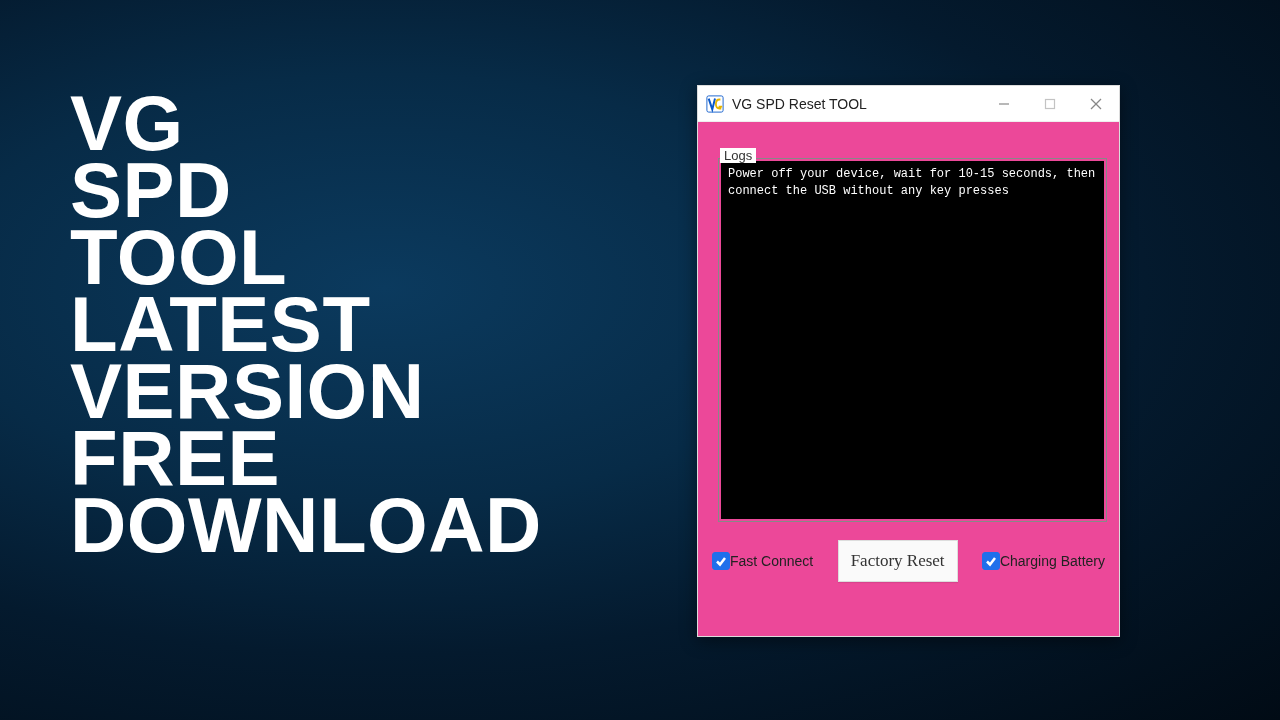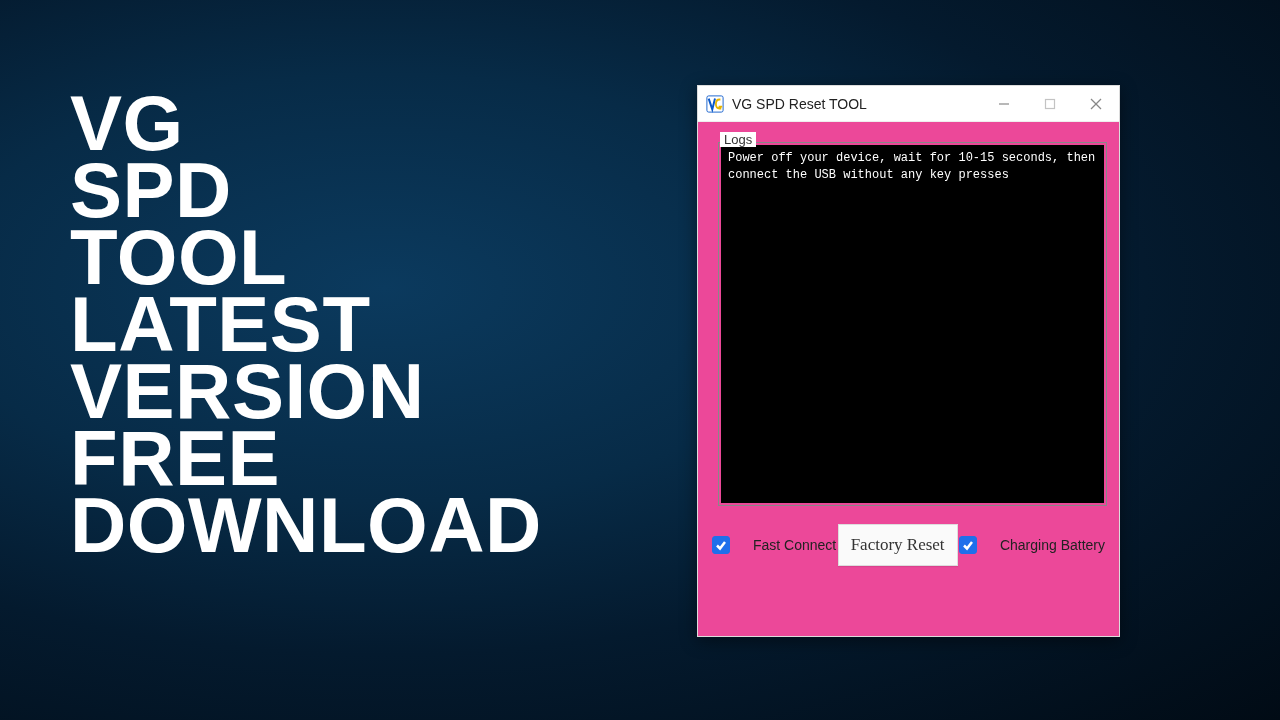--- a/index.html
+++ b/index.html
@@ -45,21 +45,21 @@
   width: 100%; height: 28px;
   border: 1px solid #000; background: #fff;
   display:flex; align-items:center; padding: 0 8px;
   font-size: 14px; color:#222; position:relative;
   cursor: pointer;
 }
 .combo .chev { position:absolute; right:6px; top:50%; transform:translateY(-50%); color:#666; }
 .combo .chev svg { width:12px; height:12px; stroke:#555; fill:none; stroke-width:1.5;}
 
 .logs-group {
-  margin-top: 8px; position: relative; padding-left: 8px;
+  margin-top: 24px; position: relative; padding-left: 8px;
 }
 .logs-legend {
   position:absolute; top:-10px; left:10px;
   background:#fff; padding:0 4px; font-size:13px; color:#333;
 }
 .logs-box {
   border: 1px solid #888;
   padding: 2px;
   margin-top: 2px;
 }
@@ -71,21 +71,21 @@
   padding: 4px 6px;
   white-space: pre-wrap; word-break: break-word;
   border: 1px solid #000;
 }
 
 .footer {
   margin-top: 18px;
   display:flex; align-items:center; justify-content:space-between;
   padding: 0 2px;
 }
-.chk { display:flex; align-items:center; gap:23px; cursor:pointer;}
+.chk { display:flex; align-items:center; gap:0; cursor:pointer;}
 .chk-box {
   width: 18px; height: 18px; border-radius: 3px;
   background: #1f6feb; border: 1px solid #1f6feb;
   display:flex; align-items:center; justify-content:center;
 }
 .chk-box svg { width:12px; height:12px; stroke:#fff; stroke-width:2.5; fill:none;}
 .chk-label { font-size: 14px; color:#222; }
 
 .factory-btn {
   padding: 10px 12px;

